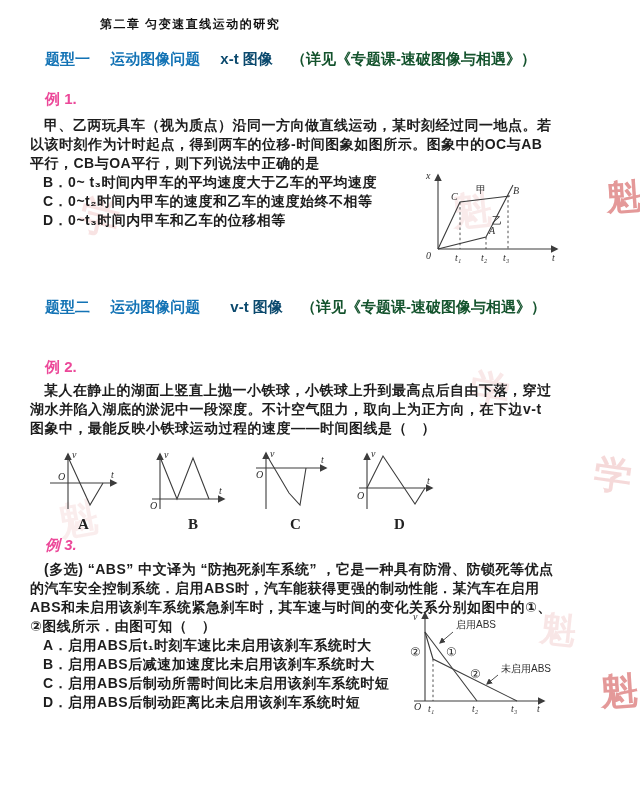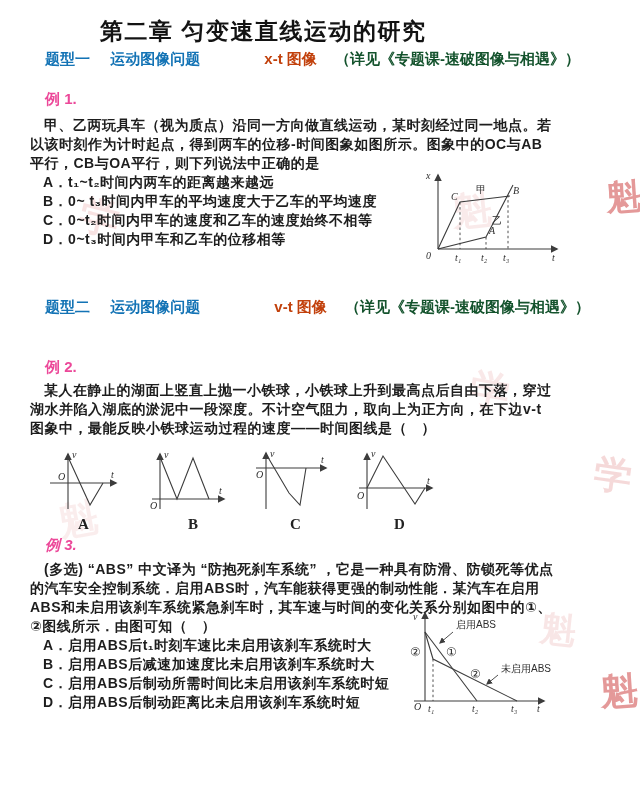--- a/index.html
+++ b/index.html
@@ -5,25 +5,25 @@
   * { box-sizing: border-box; }
   html,body { margin:0; padding:0; background:#e8e8e8; }
   .page {
     position:relative; width:640px; height:796px; margin:0 auto;
     background:#ffffff; overflow:hidden;
     font-family:"Liberation Sans","DejaVu Sans",sans-serif;
     color:#1e1e1e;
   }
   .title {
     position:absolute; left:100px; top:16px;
-    font-size:23px; font-weight:800; letter-spacing:1.5px; color:#131313;
+    font-size:12px; font-weight:800; letter-spacing:1.5px; color:#131313;
   }
   .topic { position:absolute; left:45px; font-size:15px; font-weight:700; white-space:nowrap; }
   .seg  { color:#1373b5; margin-right:16px; }
-  .seg2 { color:#c2410c; margin-right:14px;margin-left:44px; }
+  .seg2 { color:#0c4a6e; margin-right:14px; }
   .ref  { color:#14532d; }
   .ex-label { position:absolute; left:45px; font-size:15px; font-weight:700; color:#ec4899; }
   .body-block {
     position:absolute; left:30px; width:588px;
     font-size:14px; font-weight:700; line-height:19px;
     letter-spacing:0.5px; color:#1d1d1d;
   }
   .line { white-space:nowrap; }
   .indent { text-indent:14px; }
   .opt { margin-left:13px; white-space:nowrap; }
@@ -77,21 +77,20 @@
     <span class="seg2">x-t 图像</span>
     <span class="ref">（详见《专题课-速破图像与相遇》）</span>
   </div>
 
   <div class="ex-label" style="top:90px;">例 1.</div>
 
   <div class="body-block" style="top:116px;">
     <div class="line indent">甲、乙两玩具车（视为质点）沿同一方向做直线运动，某时刻经过同一地点。若</div>
     <div class="line">以该时刻作为计时起点，得到两车的位移-时间图象如图所示。图象中的OC与AB</div>
     <div class="line">平行，CB与OA平行，则下列说法中正确的是</div>
-    <div class="opt">A．t₁~t₂时间内两车的距离越来越远</div>
     <div class="opt">B．0~ t₃时间内甲车的平均速度大于乙车的平均速度</div>
     <div class="opt">C．0~t₂时间内甲车的速度和乙车的速度始终不相等</div>
     <div class="opt">D．0~t₃时间内甲车和乙车的位移相等</div>
   </div>
 
   <svg style="left:420px; top:162px;" width="150" height="105" viewBox="0 0 150 105">
     <path class="stroke" d="M18,87 L18,13" marker-end="url(#arrw)"></path>
     <path class="stroke" d="M18,87 L137,87" marker-end="url(#arrw)"></path>
     <path class="dash" d="M40,40 L40,87"></path>
     <path class="dash" d="M66,75 L66,87"></path>

